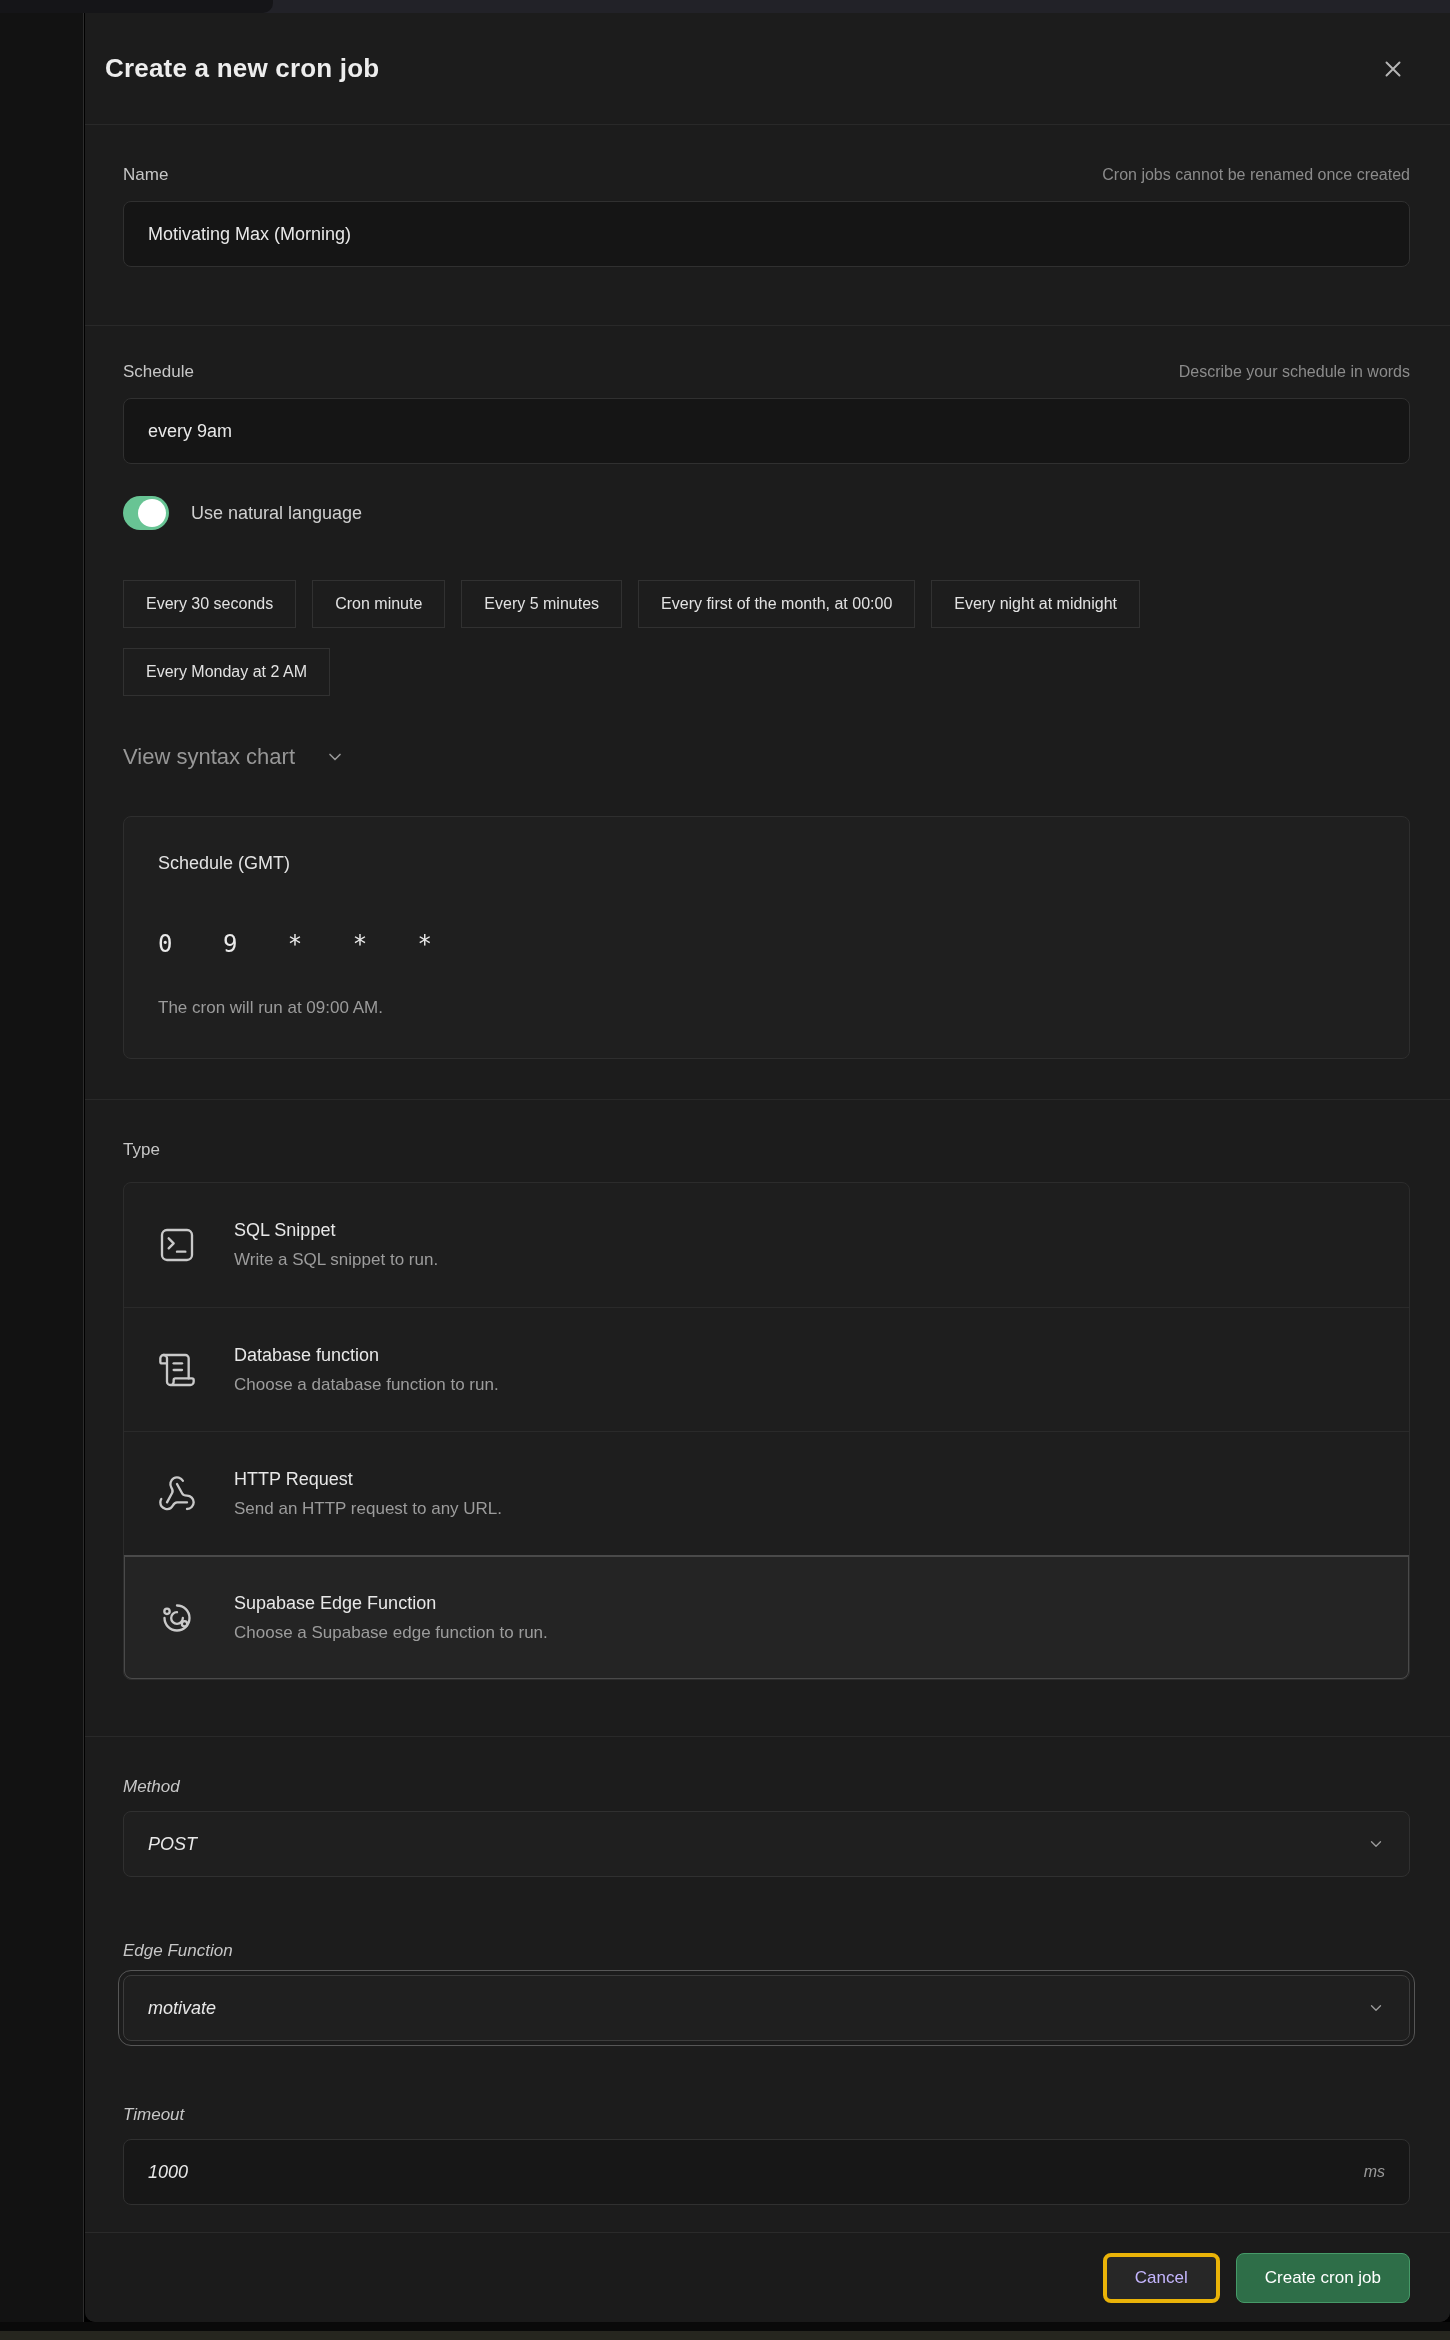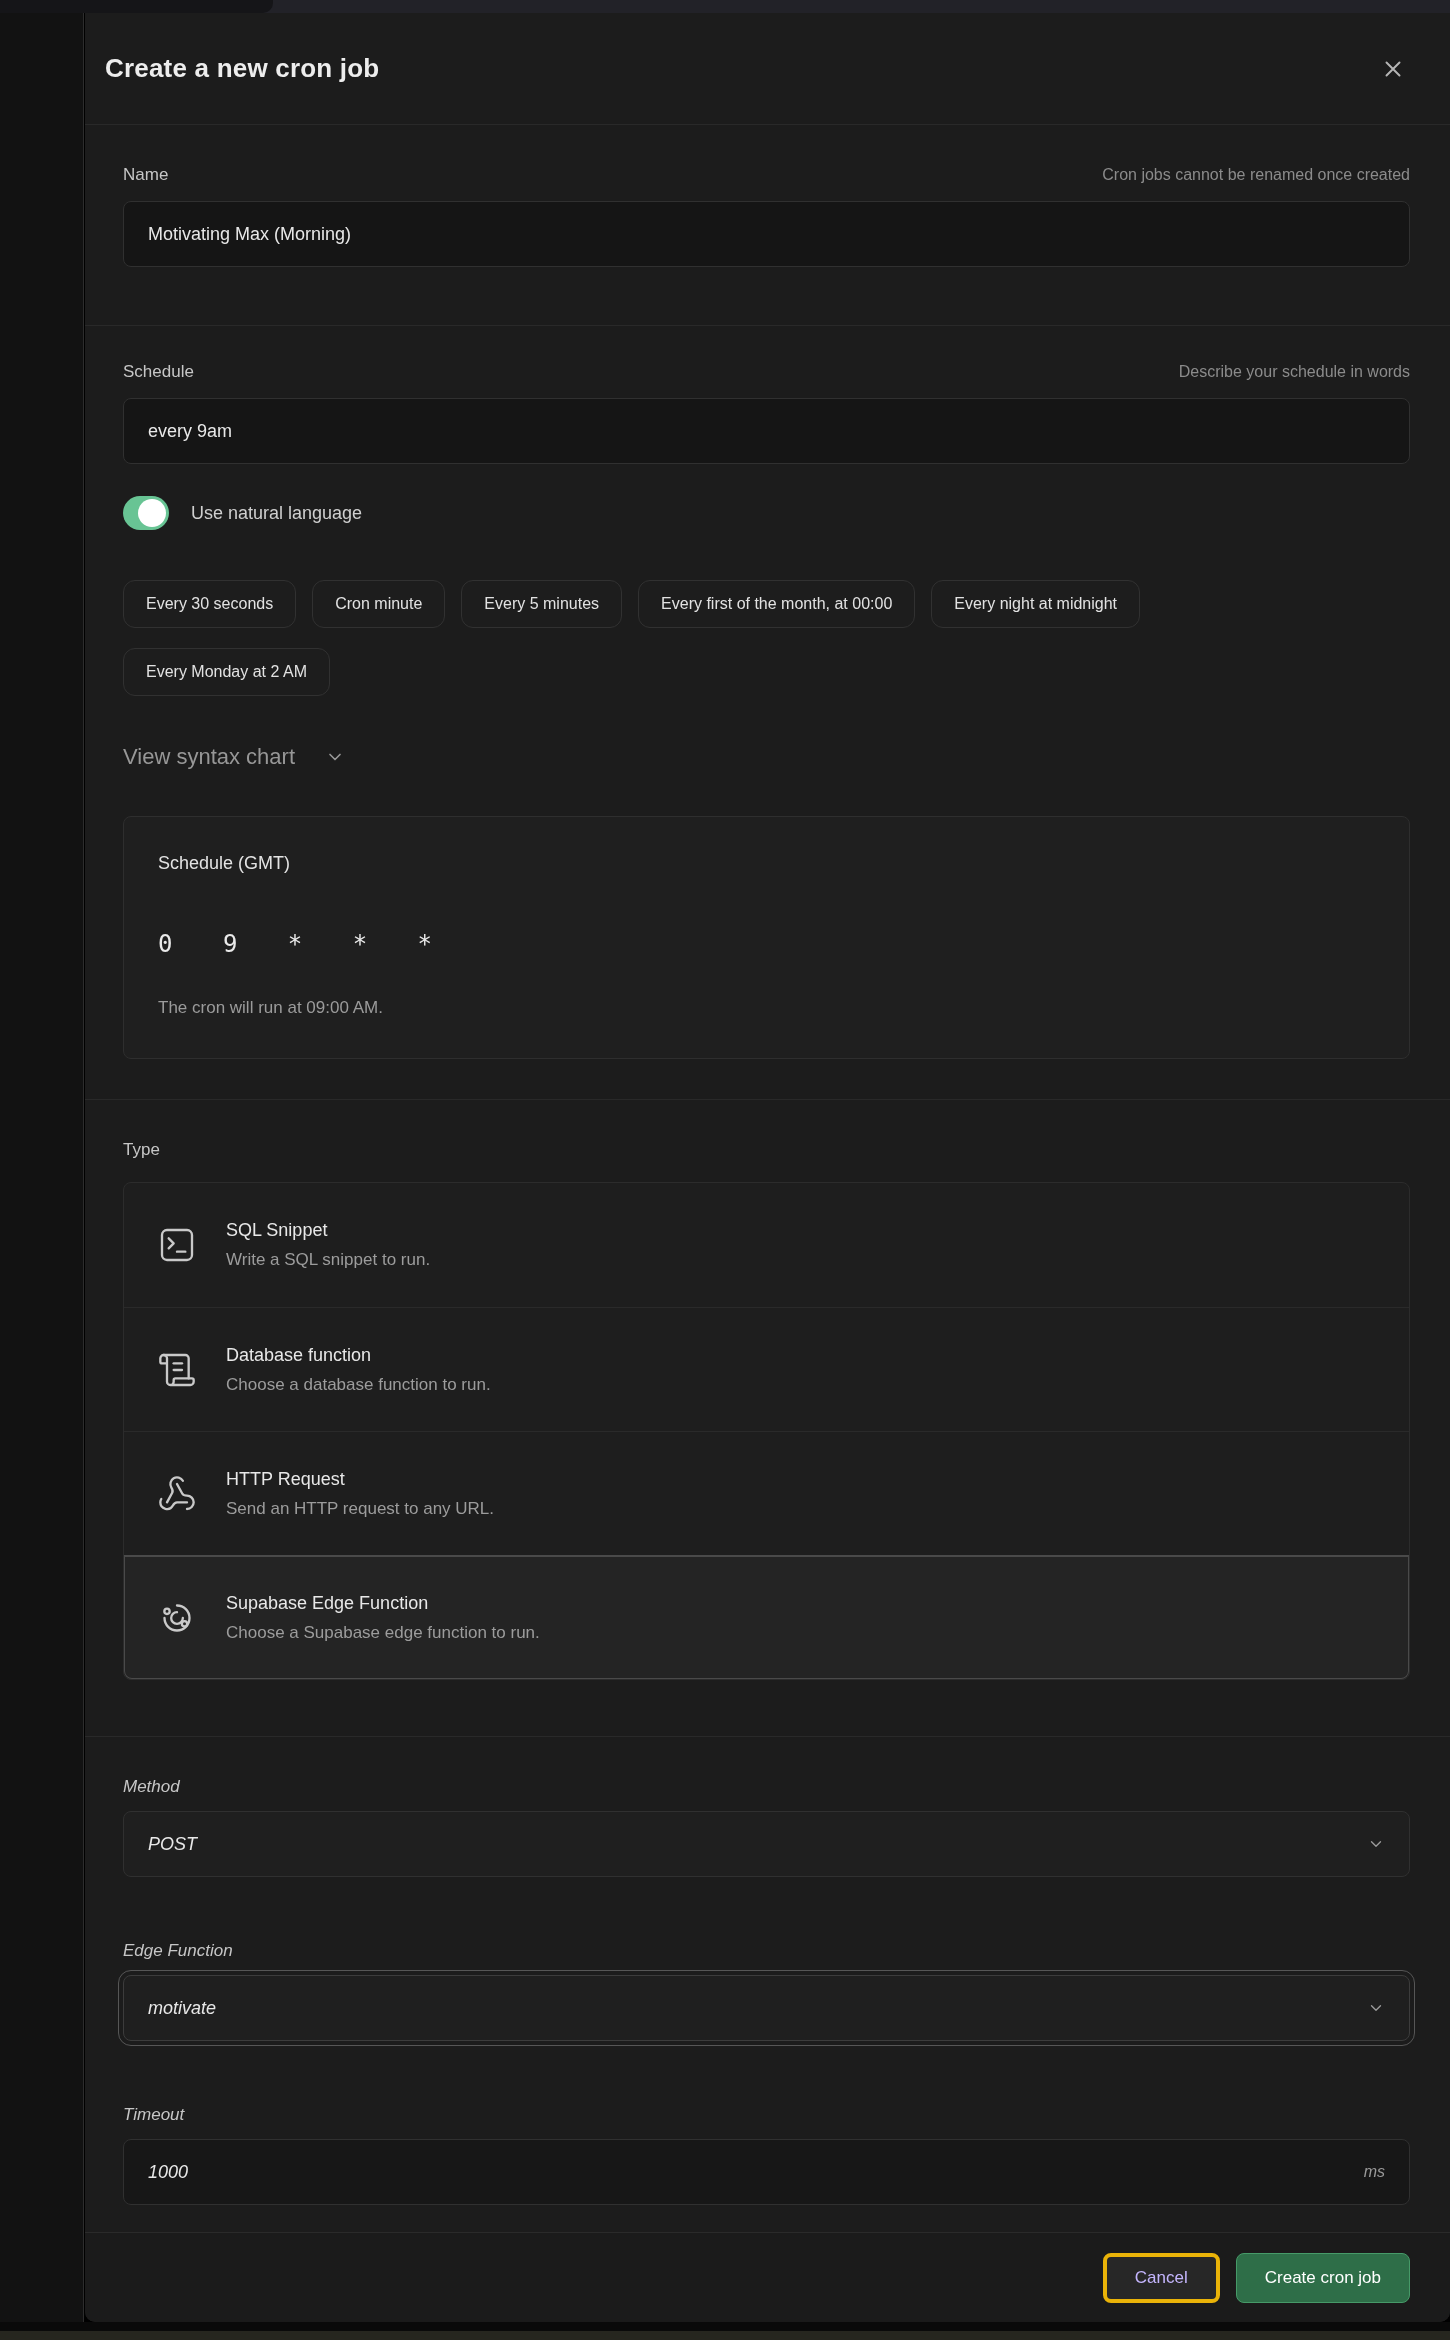--- a/index.html
+++ b/index.html
@@ -65,21 +65,21 @@
   }
   .toggle-knob {
     position:absolute; top:3px; right:3px; width:28px; height:28px;
     border-radius:50%; background:#fff;
   }
   .toggle-label { font-size:18px; color:#cfcfcf; }
 
   .preset-chips { margin-top:50px; display:flex; flex-wrap:wrap; gap:20px 16px; max-width:1100px; }
   .chip {
     height:48px; padding:0 22px; display:flex; align-items:center;
-    background:#1d1d1d; border:1px solid #313131; border-radius:12px;
+    background:#1d1d1d; border:1px solid #313131; border-radius:0;
     font-size:16px; color:#e2e2e2; cursor:pointer; white-space:nowrap;
   }
 
   .syntax-link {
     margin-top:48px; display:inline-flex; align-items:center; gap:30px;
     background:none; border:none; cursor:pointer;
     font-size:22px; color:#979797;
   }
 
   .gmt-box {
@@ -93,20 +93,21 @@
   }
   .gmt-desc  { margin-top:40px; font-size:17px; color:#9b9b9b; }
 
   
   .section-type { padding-top:40px; padding-bottom:56px; }
   .section-type .field-label { margin-bottom:22px; display:block; }
   .type-group { border:1px solid #2c2c2c; border-radius:8px; background:#1e1e1e; }
   .type-option {
     height:124px; display:flex; align-items:center; padding:0 30px;
     cursor:pointer;
+    gap:8px;
   }
   .type-option + .type-option { border-top:1px solid #2a2a2a; }
   .type-icon { width:46px; display:flex; justify-content:center; flex:0 0 auto; margin-right:26px; }
   .type-texts { display:flex; flex-direction:column; gap:9px; }
   .type-title { font-size:18px; color:#e8e8e8; }
   .type-desc  { font-size:17px; color:#9c9c9c; }
   .type-option.selected {
     background:#242424;
     box-shadow:inset 0 0 0 1px #4a4a4a;
     border-radius:0 0 8px 8px;

